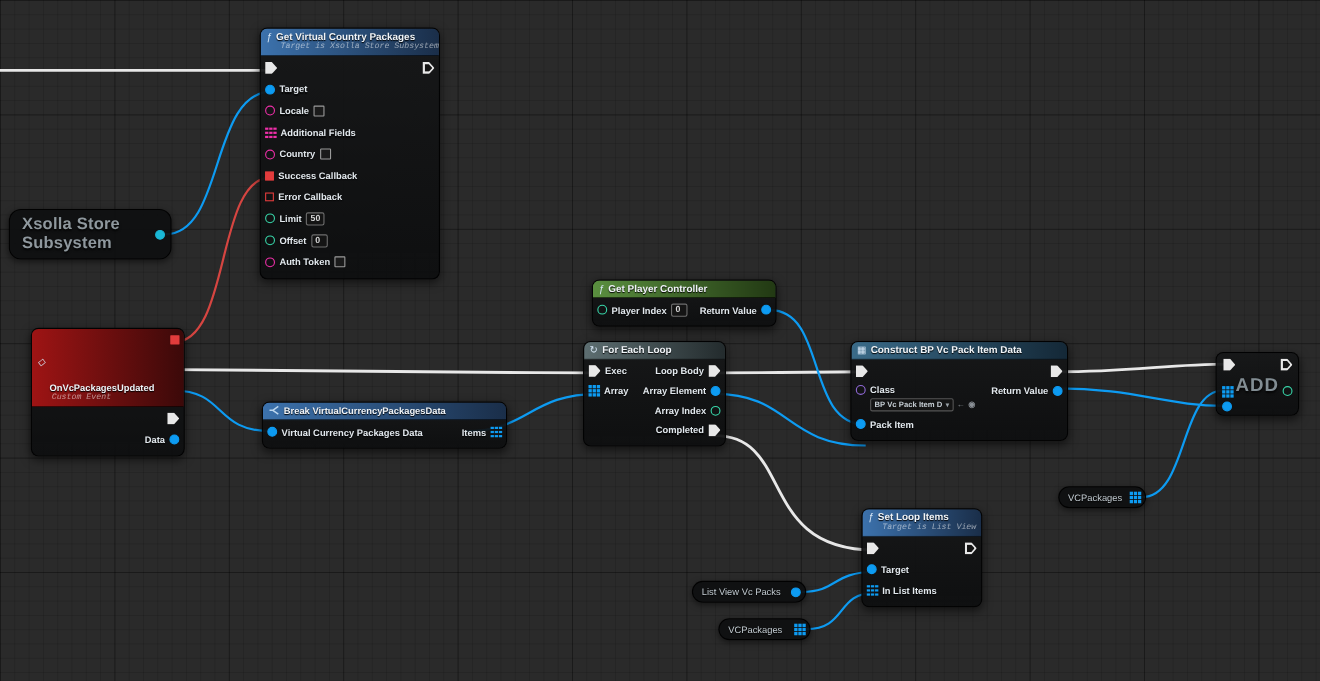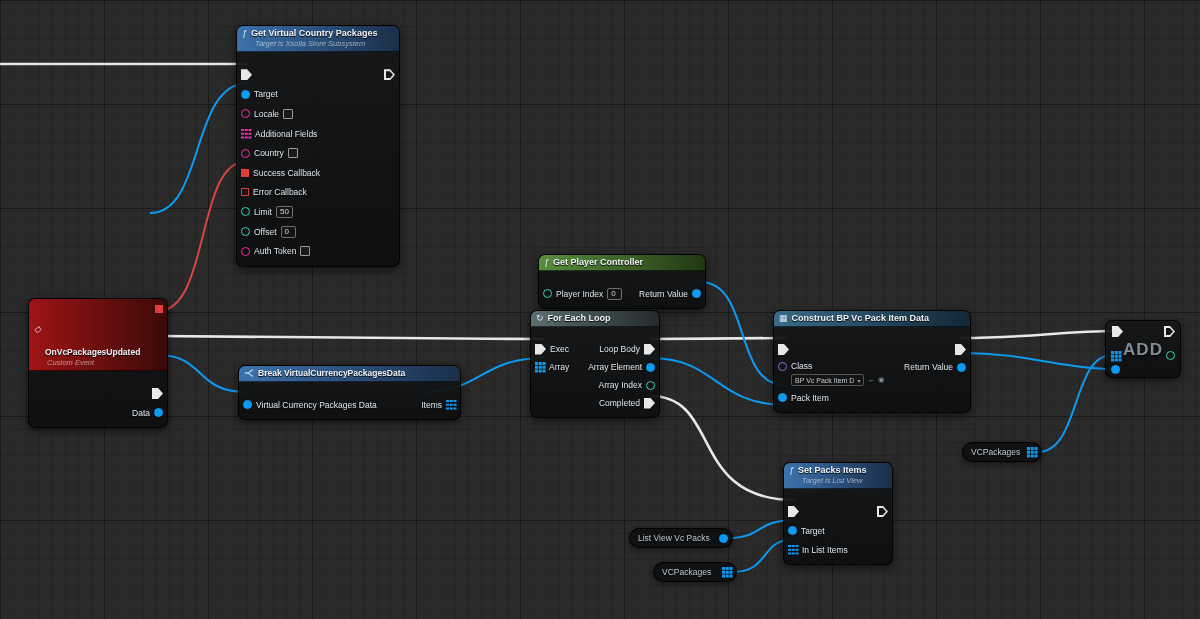--- a/index.html
+++ b/index.html
@@ -25,28 +25,28 @@
   .node {
     position:absolute; z-index:2;
     background:linear-gradient(to bottom, rgba(22,23,24,.95), rgba(13,14,15,.93));
     border:1px solid rgba(0,0,0,.85); border-radius:7px;
     box-shadow:0 3px 9px rgba(0,0,0,.55);
   }
   .hdr { border-radius:6px 6px 0 0; padding:2px 6px 3px 5px; border-bottom:1px solid rgba(0,0,0,.6); }
   .hdr-line1 { display:flex; align-items:center; gap:4px; }
   .hicon { font-size:9px; font-style:italic; color:#d6e6f5; line-height:1; flex:none; }
   .htitle { font-size:9px; font-weight:bold; color:#f0f4f8; text-shadow:0 1px 1px #000; white-space:nowrap; }
-  .hsub { font-size:7.5px; font-style:italic; color:rgba(255,255,255,.52); margin-left:13px; margin-top:1px; white-space:nowrap; }
+  .hsub { font-size:7.5px; font-style:italic; color:rgba(255,255,255,.52); margin-left:13px; margin-top:1px; white-space:nowrap;font-family:Liberation Mono, monospace; }
   .hdr-blue  { background:linear-gradient(to right, #3c72ad, #1a2e49); }
   .hdr-green { background:linear-gradient(to right, #5a8f3f, #223913); }
   .hdr-red   { background:linear-gradient(to right, #9e1414, #3b0909); }
   .hdr-gray  { background:linear-gradient(to right, #5d6e71, #232b2d); }
   .hdr-steel { background:linear-gradient(to right, #3a6b89, #142837); }
 
-  .body { padding:13px 0 5px; }
+  .body { padding:1px 0 5px;font-weight:bold; }
   .row { display:flex; align-items:center; gap:4px; padding:0 4px; height:19px; }
   .row.tall { height:19.6px; }
   .row.short { height:18px; }
   .row.duo { justify-content:space-between; }
   .row.out { justify-content:flex-end; }
   .pin { display:flex; align-items:center; gap:4px; min-width:0; }
   .plabel { color:#e2e8ed; font-size:8.5px; text-shadow:0 1px 1px rgba(0,0,0,.8); white-space:nowrap; }
 
   
   .pin-exec { position:relative; width:11px; height:11px; flex:none; }
@@ -170,20 +170,27 @@
           <span class="vb">0</span>
         </div>
       <div class="row tall">
           <span class="pin-c c-str"></span>
           <span class="plabel">Auth Token</span>
           <span class="cb"></span>
         </div>
     </div>
   </div>
 
+  <div class="varnode xsolla" style="left:8px; top:190px; width:148px; height:46px;">
+    <div class="xtext">
+      <div>Xsolla Store</div>
+      <div>Subsystem</div>
+    </div>
+    <span class="pin-c filled c-cyan"></span>
+  </div>
 
   <div class="node" style="left:28px; top:298px; width:140px;">
     <div class="hdr hdr-red" style="position:relative;">
       <div class="hdr-line1">
         <span class="hicon">◇</span>
         <span class="htitle" style="font-size:8.5px;margin-top:46px;">OnVcPackagesUpdated</span>
       </div>
       <div class="hsub">Custom Event</div>
       <span class="pin-s filled c-del abs" style="right:4px; top:6px;"></span>
     </div>
@@ -327,21 +334,21 @@
     <span class="pin-g c-obj abs" style="left:5px; top:30px;"></span>
     <span class="pin-c filled c-obj abs" style="left:5px; top:44px;"></span>
     <span class="pin-c c-int abs" style="right:5px; top:30px;"></span>
     <div class="add-text">ADD</div>
   </div>
 
   <div class="node" style="left:783px; top:462px; width:110px;">
     <div class="hdr hdr-blue">
       <div class="hdr-line1">
         <span class="hicon">ƒ</span>
-        <span class="htitle">Set Packs Items</span>
+        <span class="htitle">Set Loop Items</span>
       </div>
       <div class="hsub">Target is List View</div>
     </div>
     <div class="body">
       <div class="row duo">
         <span class="pin-exec"></span>
         <span class="pin-exec hollow"></span>
       </div>
       <div class="row">
           <span class="pin-c filled c-obj"></span>

